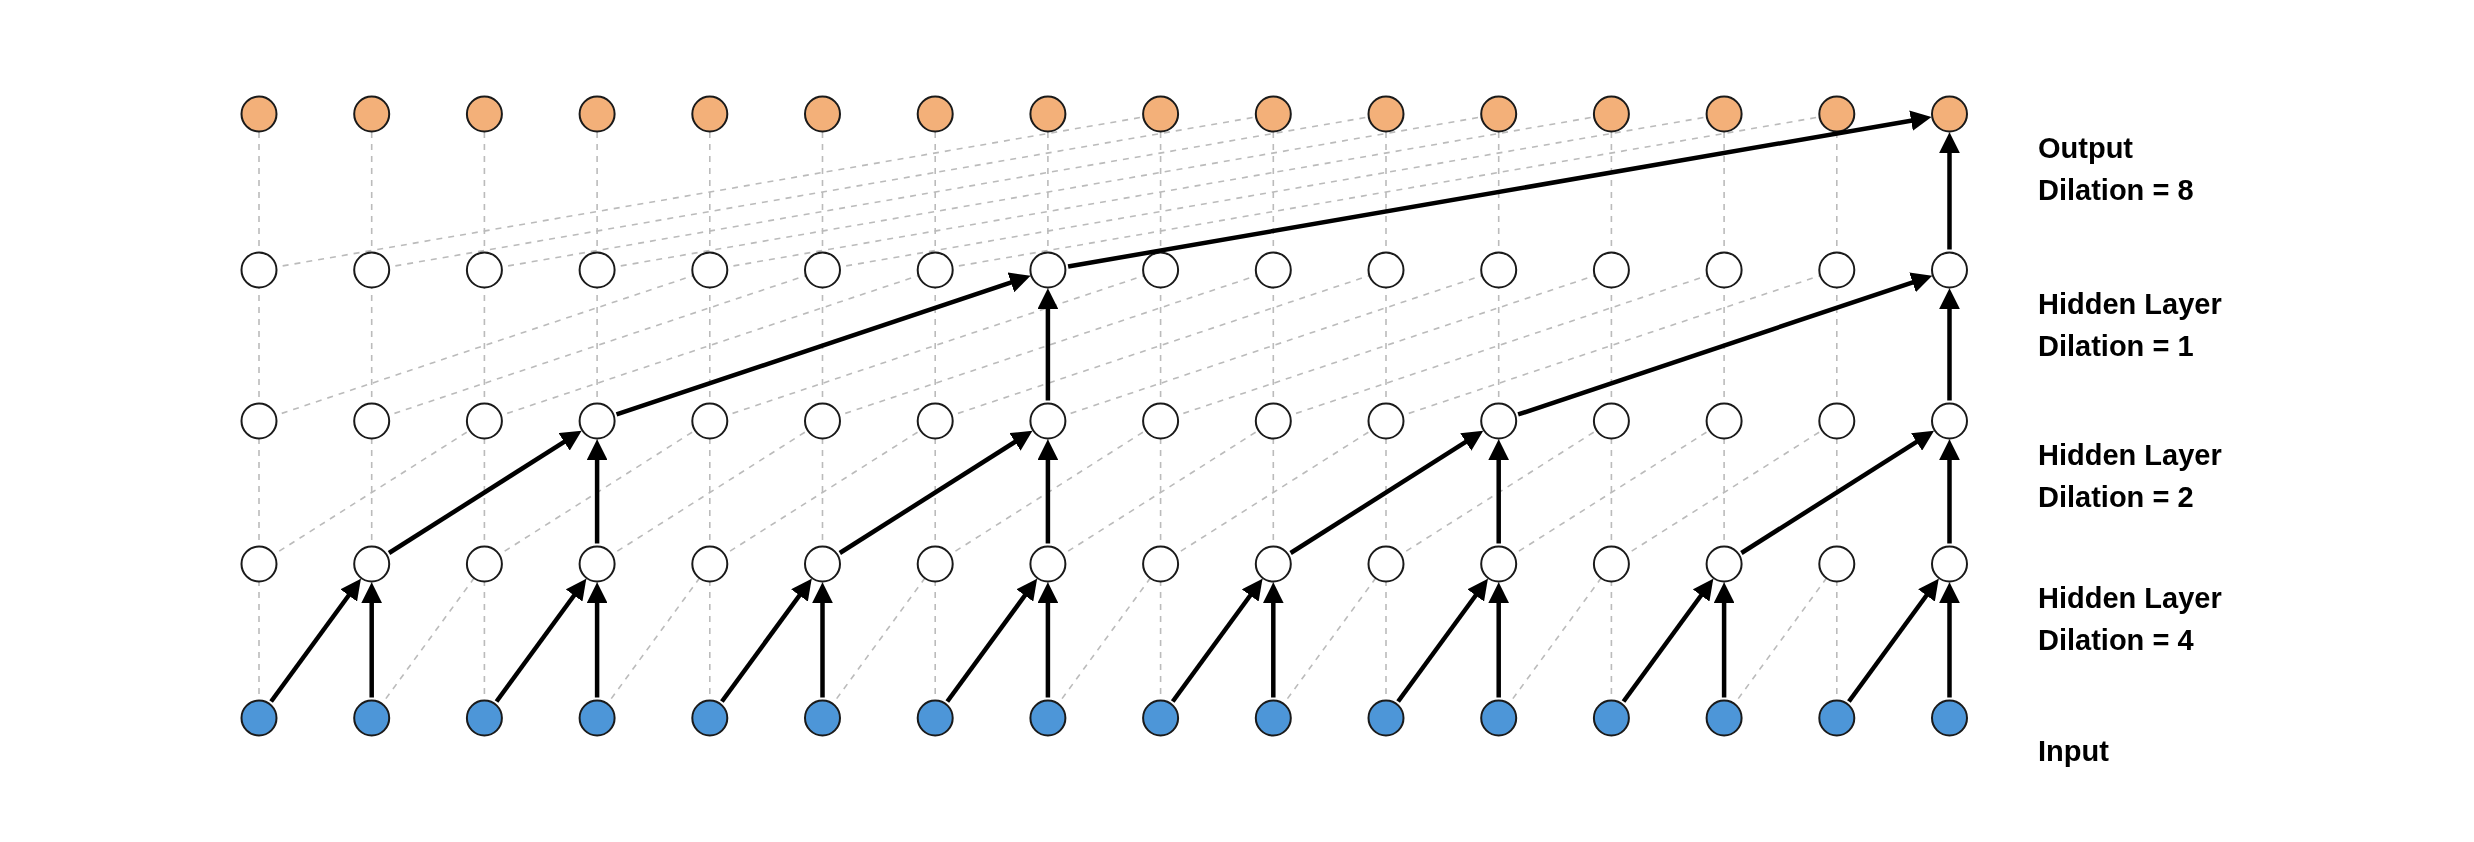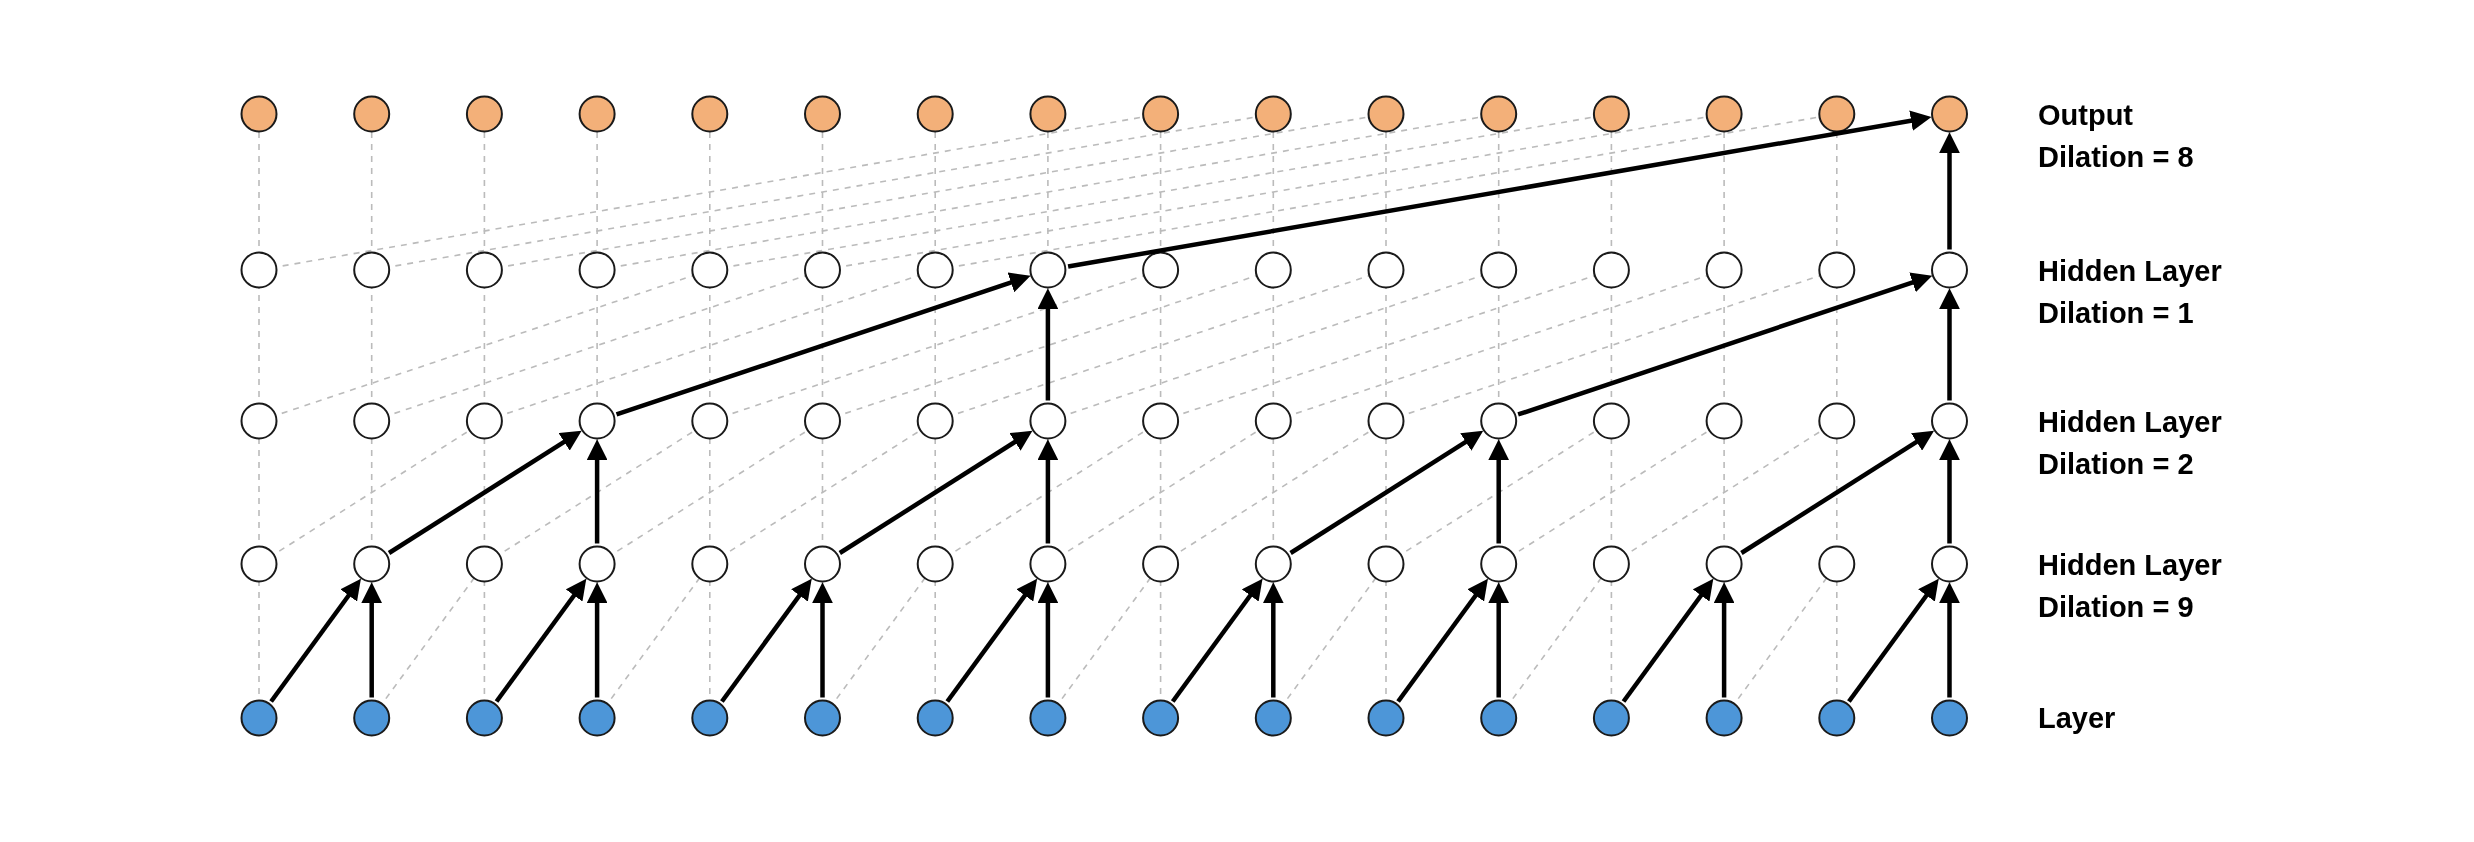--- a/index.html
+++ b/index.html
@@ -17,20 +17,21 @@
   }
   .canvas svg {
     position: absolute;
     left: 0;
     top: 0;
   }
   .layer-label {
     position: absolute;
     color: #000000;
     white-space: nowrap;
+    margin-top: 33px;
   }
   .lbl-bold {
     font-weight: bold;
     font-size: 29px;
     line-height: 42px;
   }
   .lbl-sub {
     font-weight: bold;
     font-size: 29px;
     line-height: 42px;
@@ -271,25 +272,25 @@
         <line x1="1398.1066493747403" y1="701.4567524071873" x2="1484.23107757653" y2="583.7711983426298" stroke="#000000" stroke-width="4.5" marker-end="url(#arrowhead)"></line>
         <line x1="1498.7" y1="697.5" x2="1498.7" y2="588.5" stroke="#000000" stroke-width="4.5" marker-end="url(#arrowhead)"></line>
         <line x1="1623.5066493747404" y1="701.4567524071873" x2="1709.63107757653" y2="583.7711983426298" stroke="#000000" stroke-width="4.5" marker-end="url(#arrowhead)"></line>
         <line x1="1724.1000000000001" y1="697.5" x2="1724.1000000000001" y2="588.5" stroke="#000000" stroke-width="4.5" marker-end="url(#arrowhead)"></line>
         <line x1="1848.9066493747403" y1="701.4567524071873" x2="1935.03107757653" y2="583.7711983426298" stroke="#000000" stroke-width="4.5" marker-end="url(#arrowhead)"></line>
         <line x1="1949.5" y1="697.5" x2="1949.5" y2="588.5" stroke="#000000" stroke-width="4.5" marker-end="url(#arrowhead)"></line>
       </g>
   </svg>
   <div id="labels">
       <div class="layer-label" style="left: 2038px; top: 718px; transform: translateY(-50%);">
-        <div class="lbl-bold">Layer</div>
+        <div class="lbl-bold">Input</div>
       </div>
       <div class="layer-label" style="left: 2038px; top: 586px; transform: translateY(-50%);">
         <div class="lbl-bold">Hidden Layer</div>
-        <div class="lbl-sub">Dilation = 9</div>
+        <div class="lbl-sub">Dilation = 4</div>
       </div>
       <div class="layer-label" style="left: 2038px; top: 443px; transform: translateY(-50%);">
         <div class="lbl-bold">Hidden Layer</div>
         <div class="lbl-sub">Dilation = 2</div>
       </div>
       <div class="layer-label" style="left: 2038px; top: 292px; transform: translateY(-50%);">
         <div class="lbl-bold">Hidden Layer</div>
         <div class="lbl-sub">Dilation = 1</div>
       </div>
       <div class="layer-label" style="left: 2038px; top: 136px; transform: translateY(-50%);">

